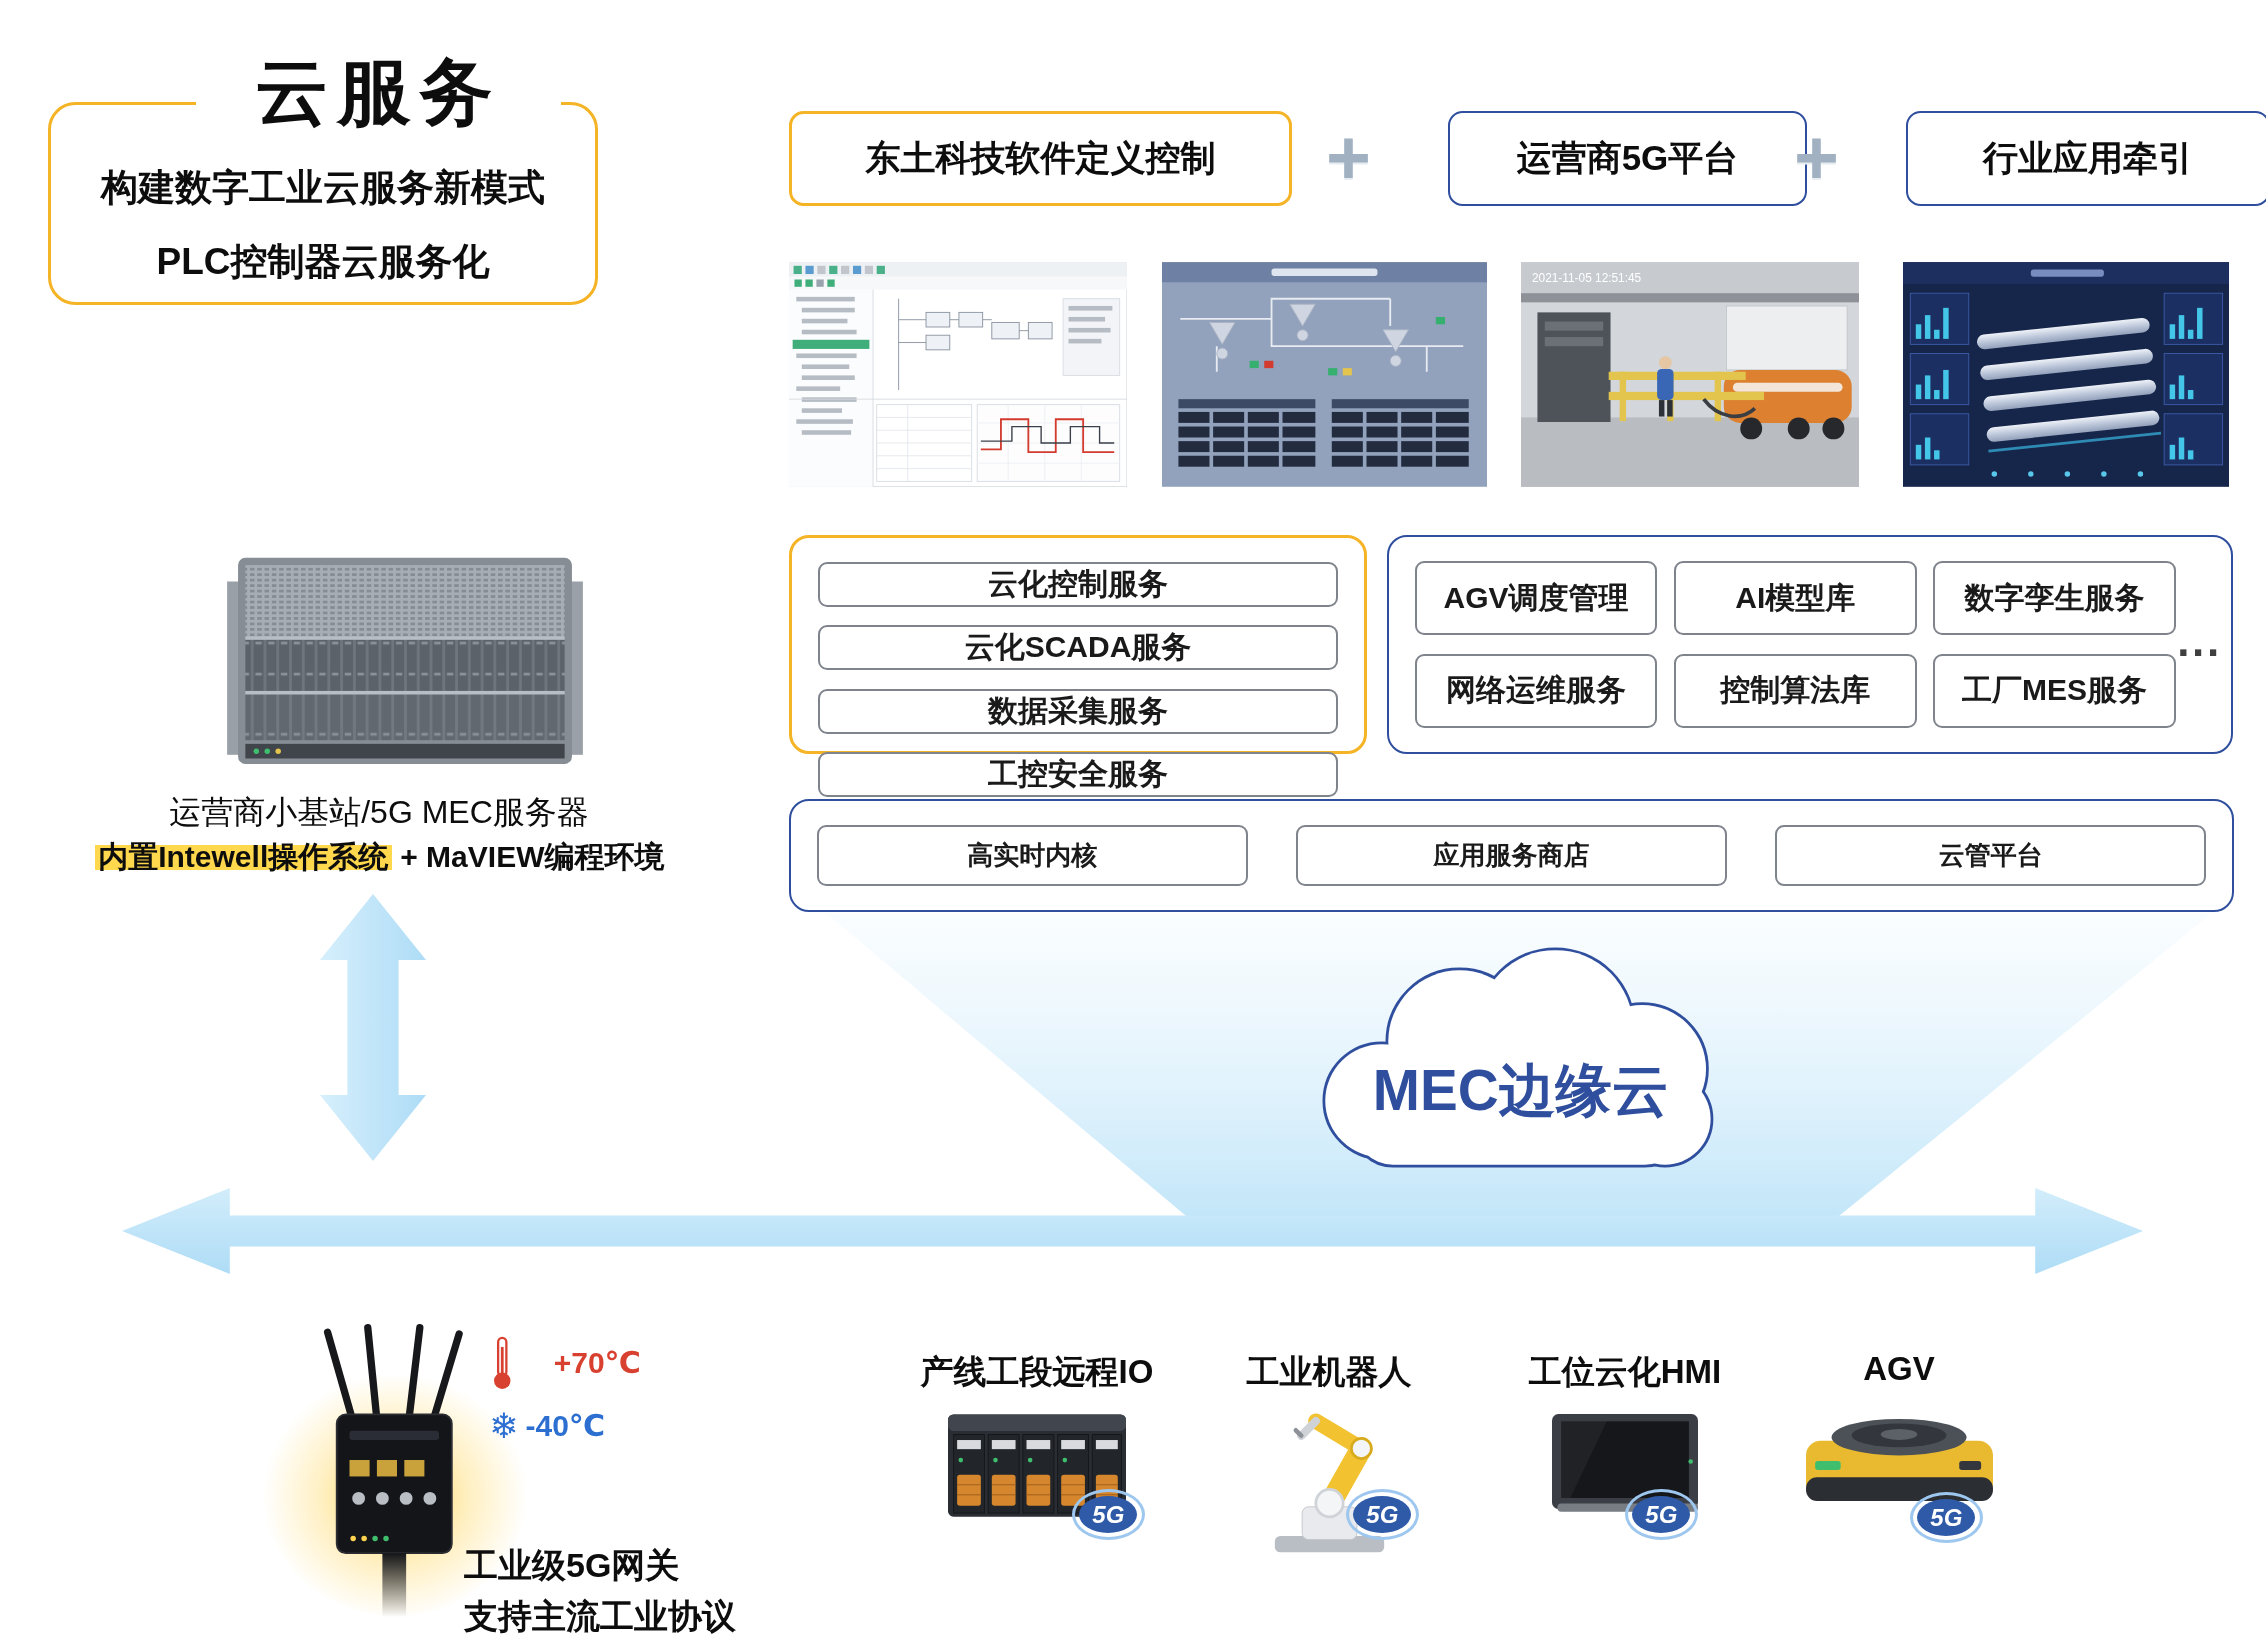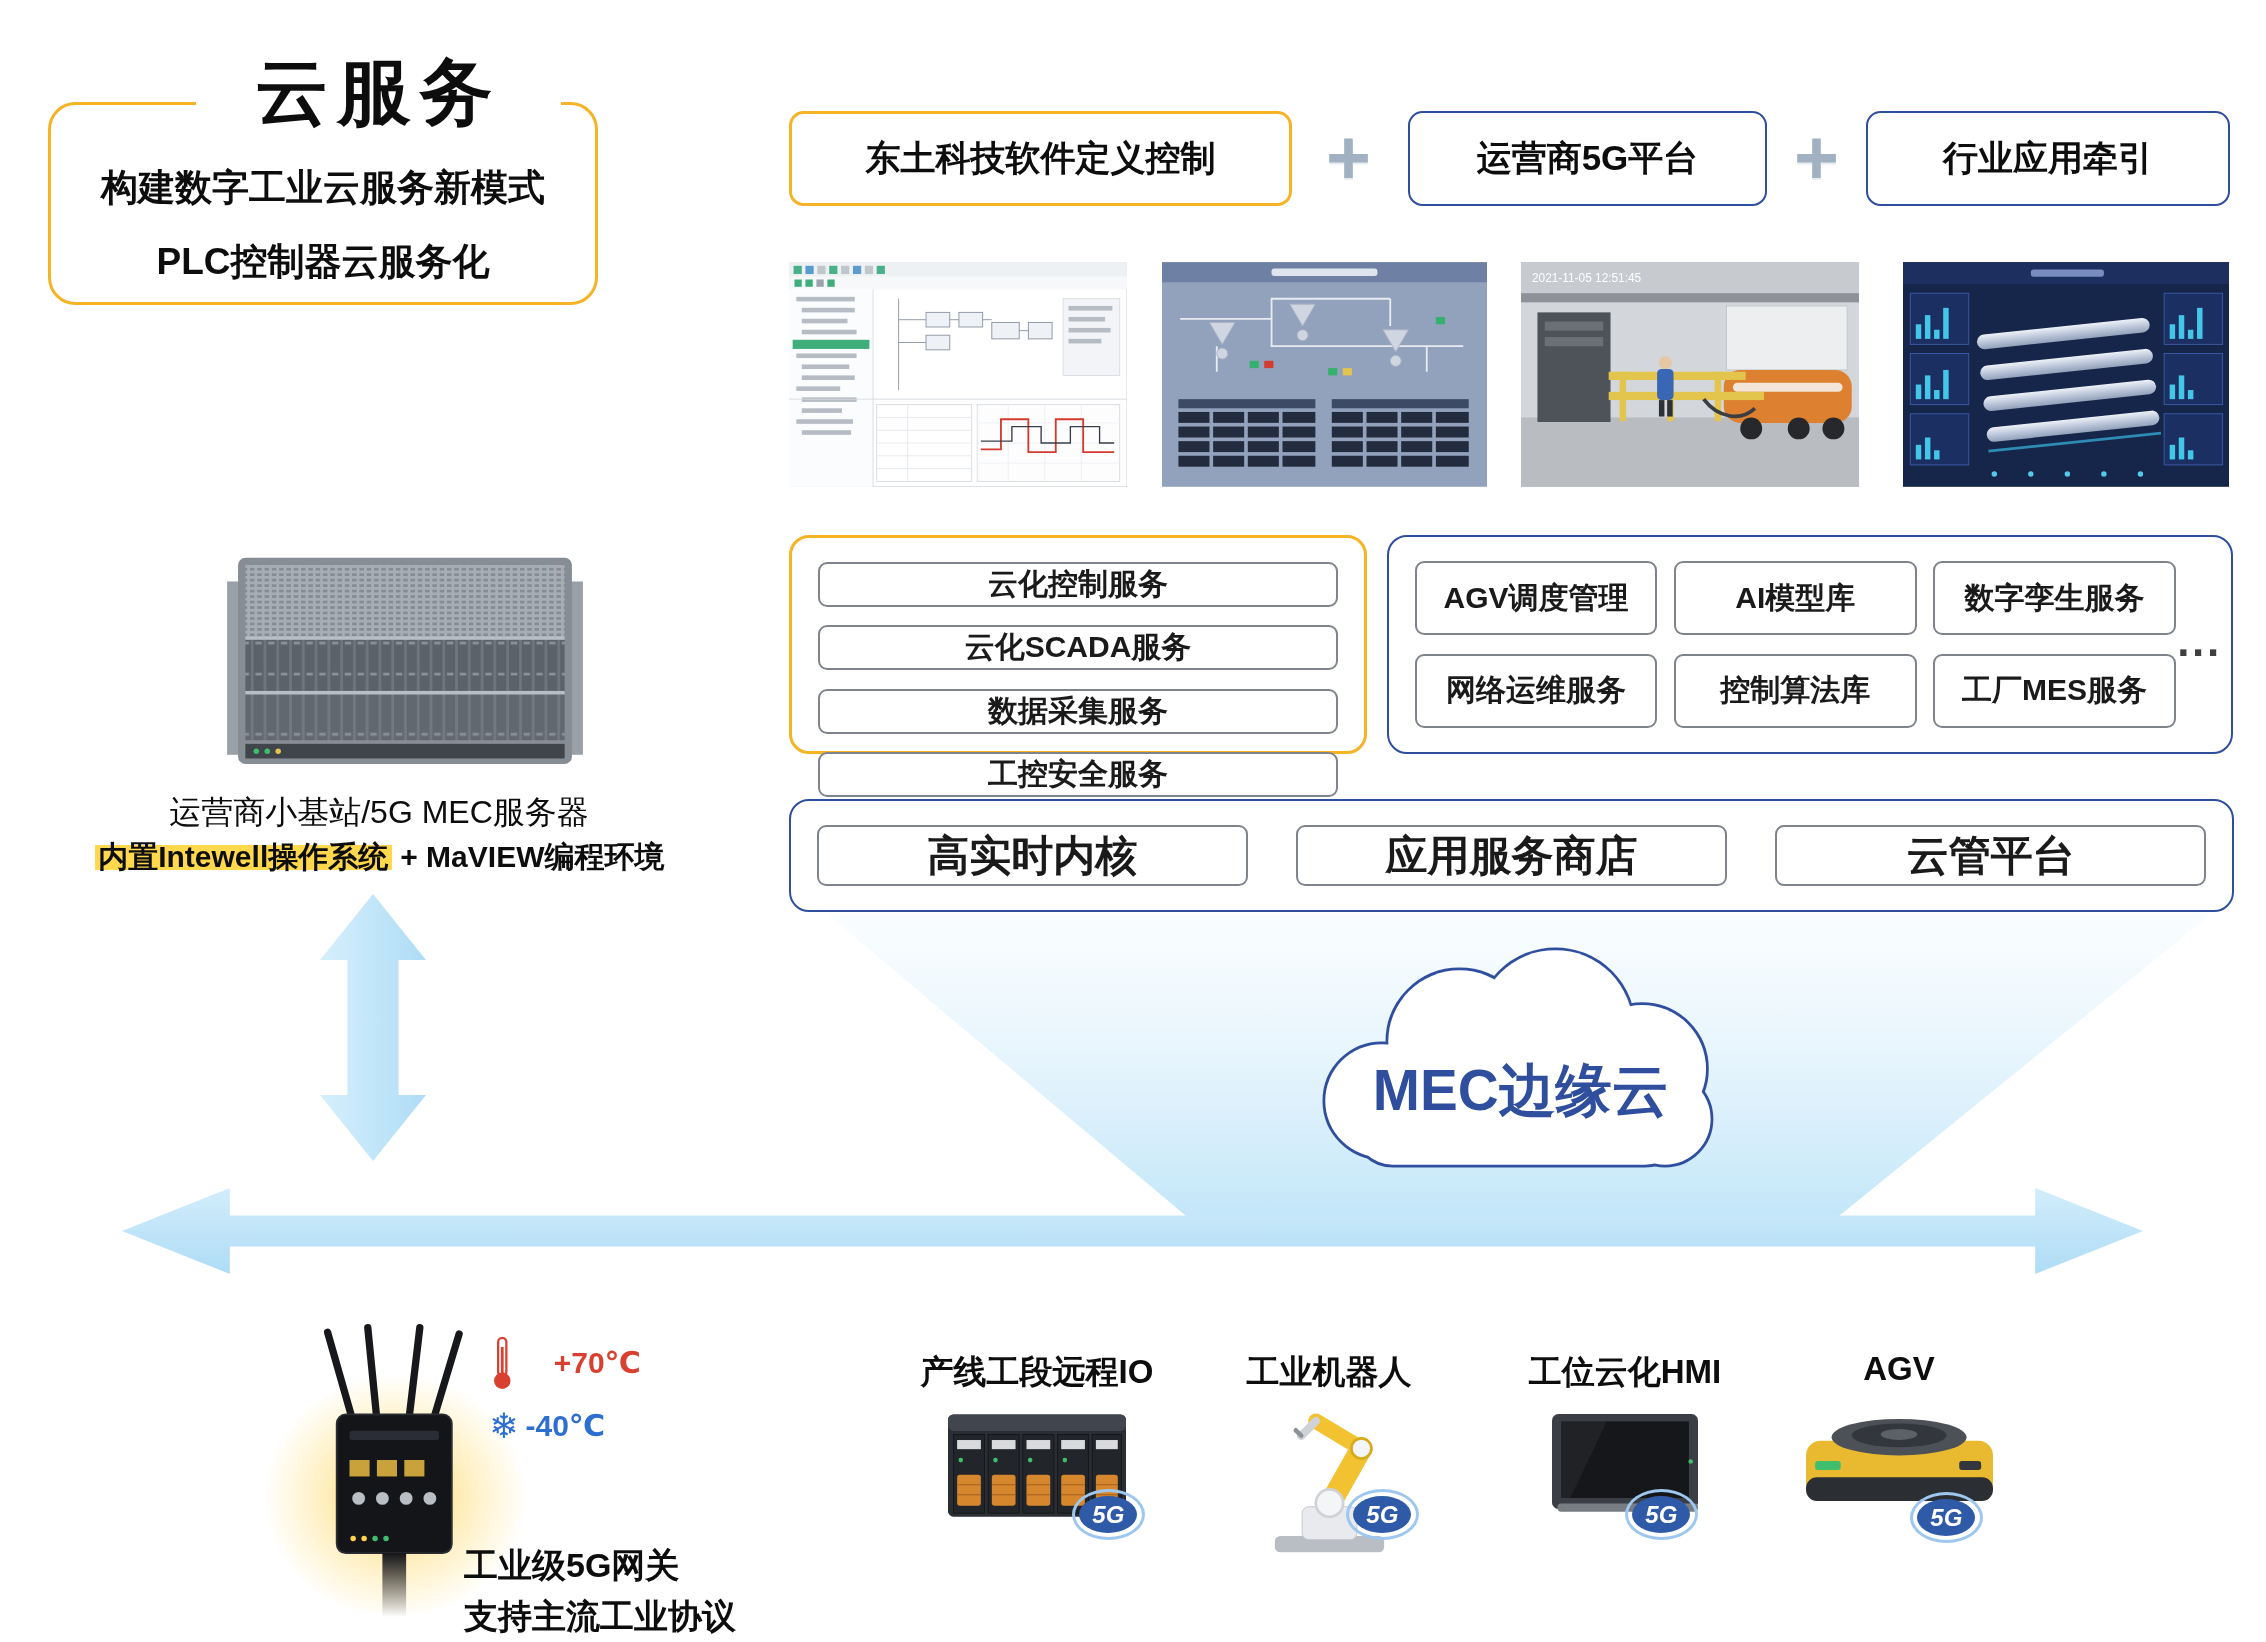--- a/index.html
+++ b/index.html
@@ -12,42 +12,42 @@
   .header-box { position: absolute; left: 48px; top: 102px; width: 550px; height: 203px;
     border: 3.7px solid #F5B326; border-radius: 27.4px; background: #fff; z-index: 2;
     display: flex; flex-direction: column; align-items: center; justify-content: center;
     padding-top: 42px; gap: 24px; }
   .header-box .line { font-size: 37px; font-weight: 700; color: #0d0d0d; }
 
   
   .pillar { position: absolute; top: 111px; height: 95px; background: #fff; border-radius: 14.6px;
     display: flex; align-items: center; justify-content: center; font-size: 35px; font-weight: 700; color: #0d0d0d; }
   .pillar-yellow { border: 3.7px solid #F5B326; }
-  .pillar-blue { border: 2.7px solid #2F4F9E; }
+  .pillar-blue { border: 2.7px solid #2F4F9E; margin-left: 40px; }
   .plus { position: absolute; top: 113px; width: 101px; text-align: center;
     font-size: 77px; font-weight: 700; color: #A2B1C2; text-shadow: 0 1.8px 0 #e8edf2; }
 
   
   .shot { position: absolute; top: 262px; height: 225px; }
   .shot svg { display: block; }
 
   
   .group { position: absolute; background: #fff; border-radius: 20px; }
   .group-yellow { left: 789px; top: 535px; width: 578px; height: 219px; border: 3.7px solid #F5B326;
     display: grid; grid-template-columns: 1fr; gap: 18.3px 16.4px; padding: 24px 26px; }
   .group-blue { left: 1387px; top: 535px; width: 846px; height: 219px; border: 2.7px solid #2F4F9E;
     display: grid; grid-template-columns: 1fr 1fr 1fr; gap: 18.3px 16.4px; padding: 24px 55px 24px 25.6px; }
   .cell { border: 2.7px solid #7F848C; border-radius: 9.1px; background: #fff;
     display: flex; align-items: center; justify-content: center; font-size: 30px; font-weight: 600; color: #1a1a1a; }
   .more-dots { position: absolute; right: 9.1px; top: 50%; transform: translateY(-58%);
     font-size: 44px; font-weight: 800; color: #3f3f3f; letter-spacing: 2.7px; }
   .base-platform { position: absolute; left: 789px; top: 799px; width: 1445px; height: 113px;
     border: 2.7px solid #2F4F9E; border-radius: 20px; background: #fff;
     display: flex; gap: 48px; padding: 24px 25.6px; }
-  .base-platform .cell { flex: 1; font-size: 42px; }
+  .base-platform .cell { flex: 1; font-size: 26px; }
 
   
   .server-img { position: absolute; left: 227px; top: 545px; }
   .server-caption { position: absolute; left: 105px; top: 791px; width: 548px; text-align: center;
     font-size: 32px; color: #0d0d0d; }
   .server-os { position: absolute; left: 69px; top: 837px; width: 621px; text-align: center;
     font-size: 30px; font-weight: 700; color: #0d0d0d; }
   .os-highlight { background: linear-gradient(transparent 14%, #FFD84D 14% 90%, transparent 90%); padding: 0 3.7px; }
 
   

